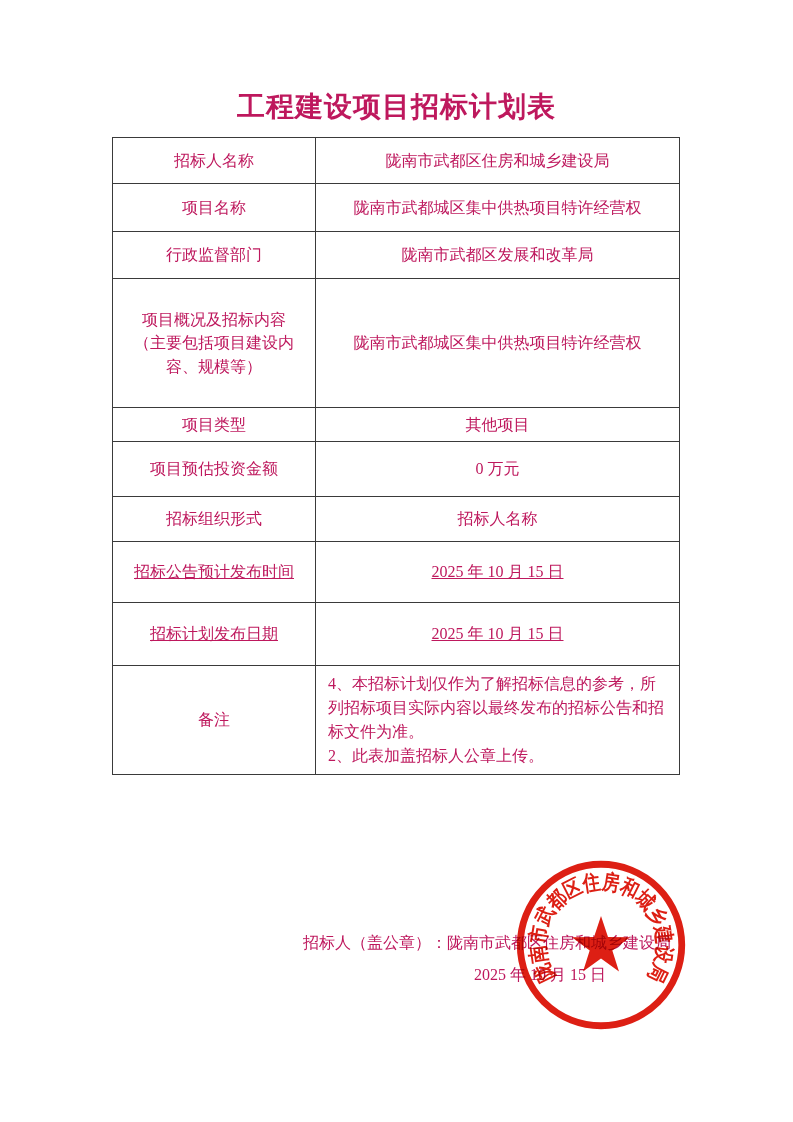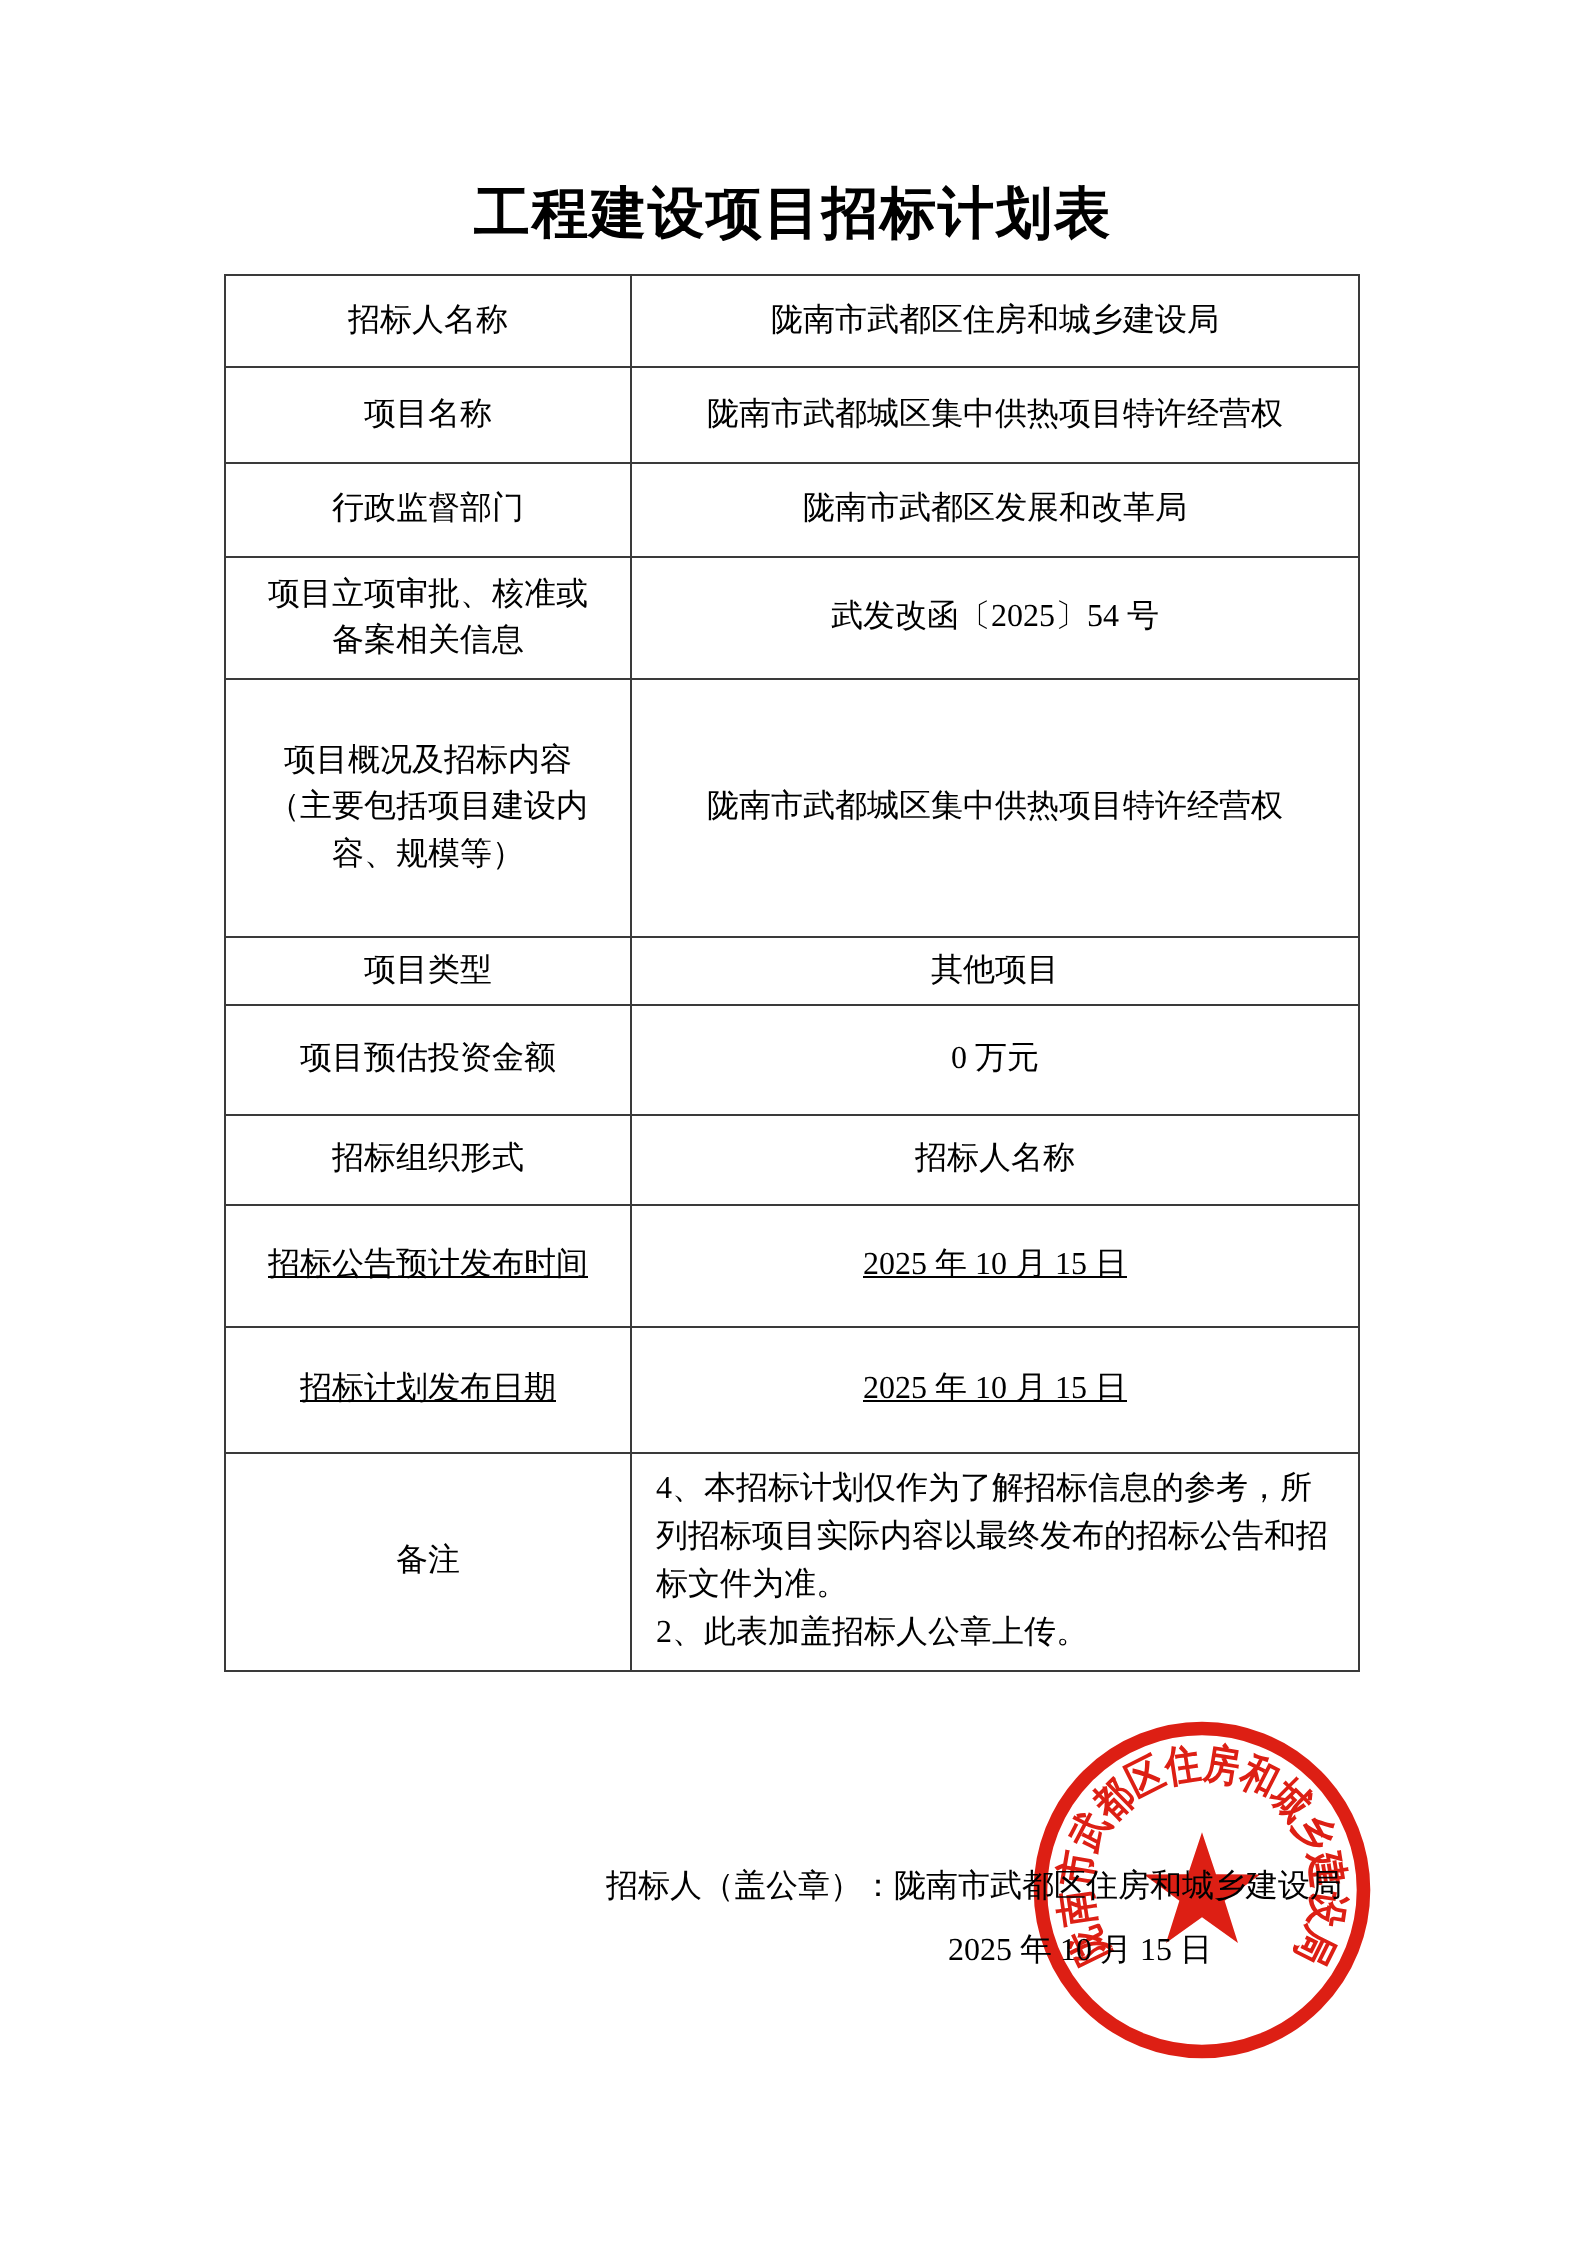--- a/index.html
+++ b/index.html
@@ -3,21 +3,21 @@
 <meta charset="utf-8">
 <style>
   html, body { margin: 0; padding: 0; background: #888; }
   .page {
     position: relative;
     width: 793px;
     height: 1122px;
     margin: 0 auto;
     background: #ffffff;
     font-family: "Liberation Serif", "DejaVu Serif", serif;
-    color: #000000;
+    color: #be185d;
     overflow: hidden;
   }
   .title {
     position: absolute;
     top: 88px;
     left: 0;
     width: 100%;
     margin: 0;
     text-align: center;
     font-size: 28px;
@@ -106,24 +106,20 @@
         <td class="val">陇南市武都区住房和城乡建设局</td>
       </tr>
       <tr class="r1">
         <td class="lbl">项目名称</td>
         <td class="val">陇南市武都城区集中供热项目特许经营权</td>
       </tr>
       <tr class="r2">
         <td class="lbl">行政监督部门</td>
         <td class="val">陇南市武都区发展和改革局</td>
       </tr>
-      <tr class="r3">
-        <td class="lbl">项目立项审批、核准或备案相关信息</td>
-        <td class="val">武发改函〔2025〕54 号</td>
-      </tr>
       <tr class="r4">
         <td class="lbl">项目概况及招标内容（主要包括项目建设内容、规模等）</td>
         <td class="val">陇南市武都城区集中供热项目特许经营权</td>
       </tr>
       <tr class="r5">
         <td class="lbl">项目类型</td>
         <td class="val">其他项目</td>
       </tr>
       <tr class="r6">
         <td class="lbl">项目预估投资金额</td>

